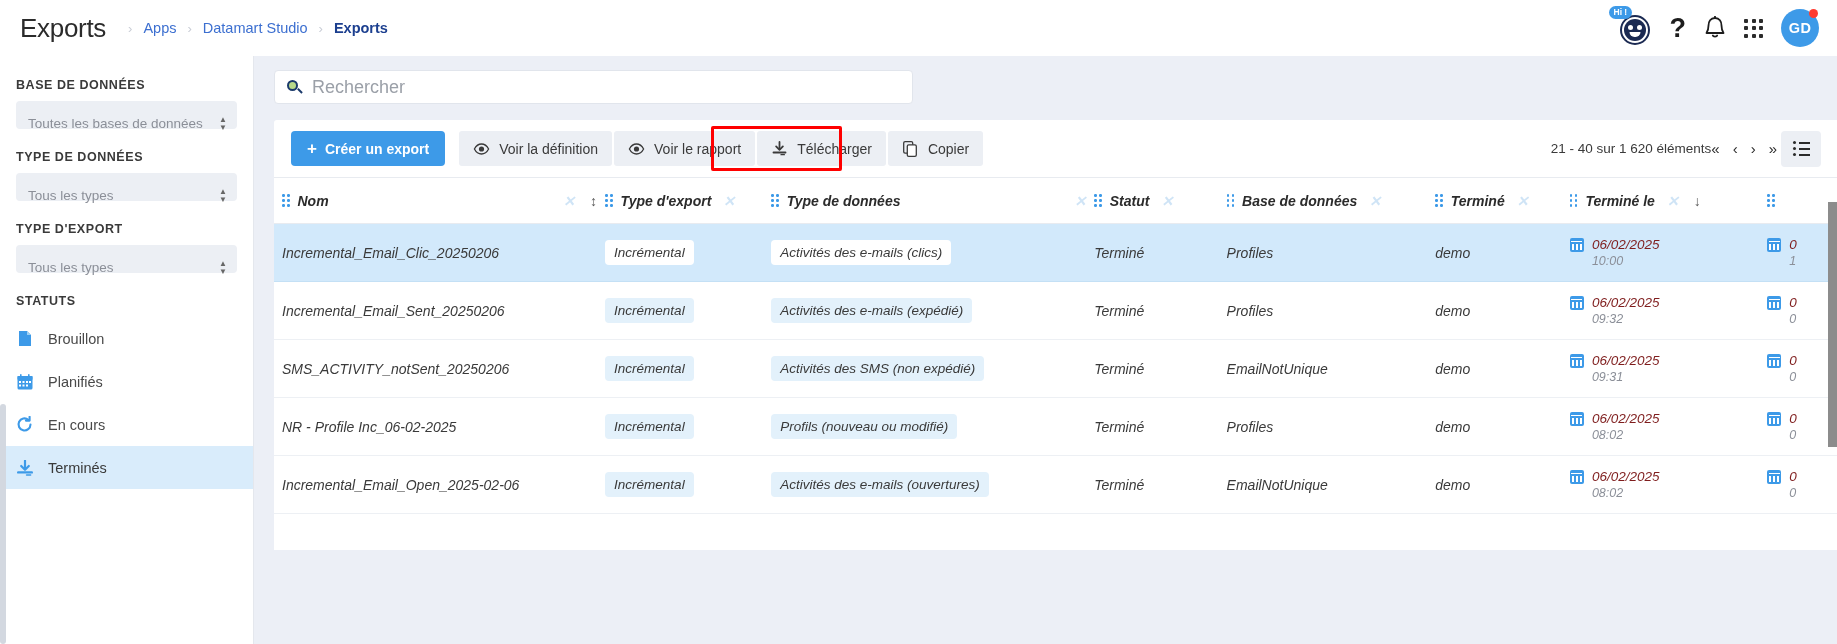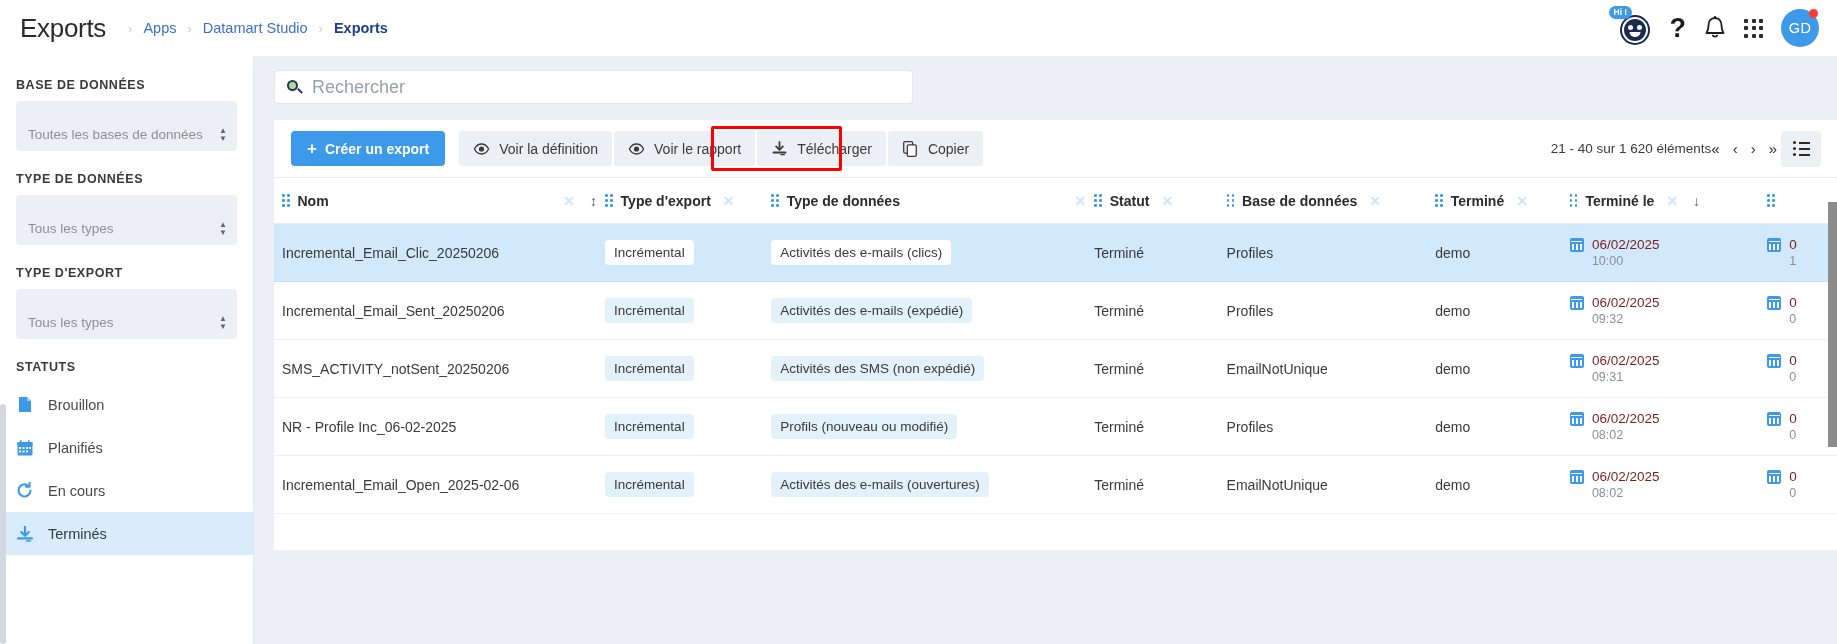--- a/index.html
+++ b/index.html
@@ -56,21 +56,21 @@
   }
   .ticon { cursor: pointer; display: flex; align-items: center; justify-content: center; }
   .help-icon { font-size: 27px; color: #1d1d1d; font-weight: bold; line-height: 1; }
   .grid-icon { display: grid; grid-template-columns: repeat(3,4px); gap: 3.5px; }
   .grid-icon i { width: 4px; height: 4px; background: #2b2b2b; border-radius: 1px; display: block; }
   .avatar-wrap { position: relative; }
   .avatar {
     width: 38px; height: 38px; border-radius: 50%;
     background: #3d9ae8; color: #fff;
     display: flex; align-items: center; justify-content: center;
-    font-size: 14.5px; font-weight: normal; letter-spacing: .3px; cursor: pointer; text-align: right;
+    font-size: 14.5px; font-weight: bold; letter-spacing: .3px; cursor: pointer; text-align: right;
   }
   .avatar-dot {
     position: absolute; top: 0; right: 1px;
     width: 9px; height: 9px; border-radius: 50%; background: #ff3b30;
   }
 
   
   .body { display: flex; flex: 1; min-height: 0; }
 
   
@@ -78,21 +78,21 @@
     width: 254px; min-width: 254px; background: #ffffff;
     border-right: 1px solid #e4e7ed;
     padding-top: 18px; position: relative;
   }
   .side-section { padding: 0 16px; }
   .side-label {
     font-size: 12.5px; font-weight: bold; color: #3a3a3a;
     letter-spacing: .55px; margin-bottom: 9px; margin-top: 4px;
   }
   .side-select {
-    height: 50px; background: #eceff4; border-radius: 4px;
+    height: 28px; background: #eceff4; border-radius: 4px;
     display: flex; align-items: center; padding: 17px 10px 0 12px;
     font-size: 13.5px; color: #8b8f98; margin-bottom: 21px; cursor: pointer; gap: 8px;
   }
   .side-select .chev { margin-left: auto; display: flex; flex-direction: column; gap: 2px; color: #666; }
   .chev-up, .chev-dn { font-size: 8px; line-height: 6px; }
   .statuses { margin-top: 3px; }
   .status-item {
     height: 43px; display: flex; align-items: center;
     padding-left: 16px; gap: 15px; cursor: pointer;
     font-size: 14.5px; color: #4a4a4a;
@@ -160,21 +160,21 @@
   .view-btn {
     width: 40px; height: 36px; background: #eceff4; border-radius: 4px;
     display: flex; align-items: center; justify-content: center; cursor: pointer; margin-left: 4px;
   }
   .list-glyph { display: flex; flex-direction: column; gap: 3px; }
   .list-glyph i { display: flex; gap: 3px; align-items: center; }
   .list-glyph i::before { content: ""; width: 3px; height: 3px; background: #2b2b2b; border-radius: 50%; }
   .list-glyph i::after { content: ""; width: 11px; height: 2px; background: #2b2b2b; }
 
   
-  .tbl-wrap { position: relative; overflow: hidden; }
+  .tbl-wrap { position: relative; overflow: hidden; font-style: italic; }
   .tbl { width: 1620px; border-collapse: collapse; table-layout: fixed; }
   .tbl th {
     height: 46px; text-align: left; font-size: 14px; font-weight: bold; color: #2b2b2b;
     border-top: 1px solid #e8ebf0; border-bottom: 1px solid #e8ebf0;
     background: #ffffff; padding: 0; vertical-align: middle;
   }
   .th-in { display: flex; align-items: center; gap: 8px; padding-left: 8px; }
   .drag {
     display: grid; grid-template-columns: repeat(2,2.5px); gap: 2.5px;
     flex: 0 0 auto;

